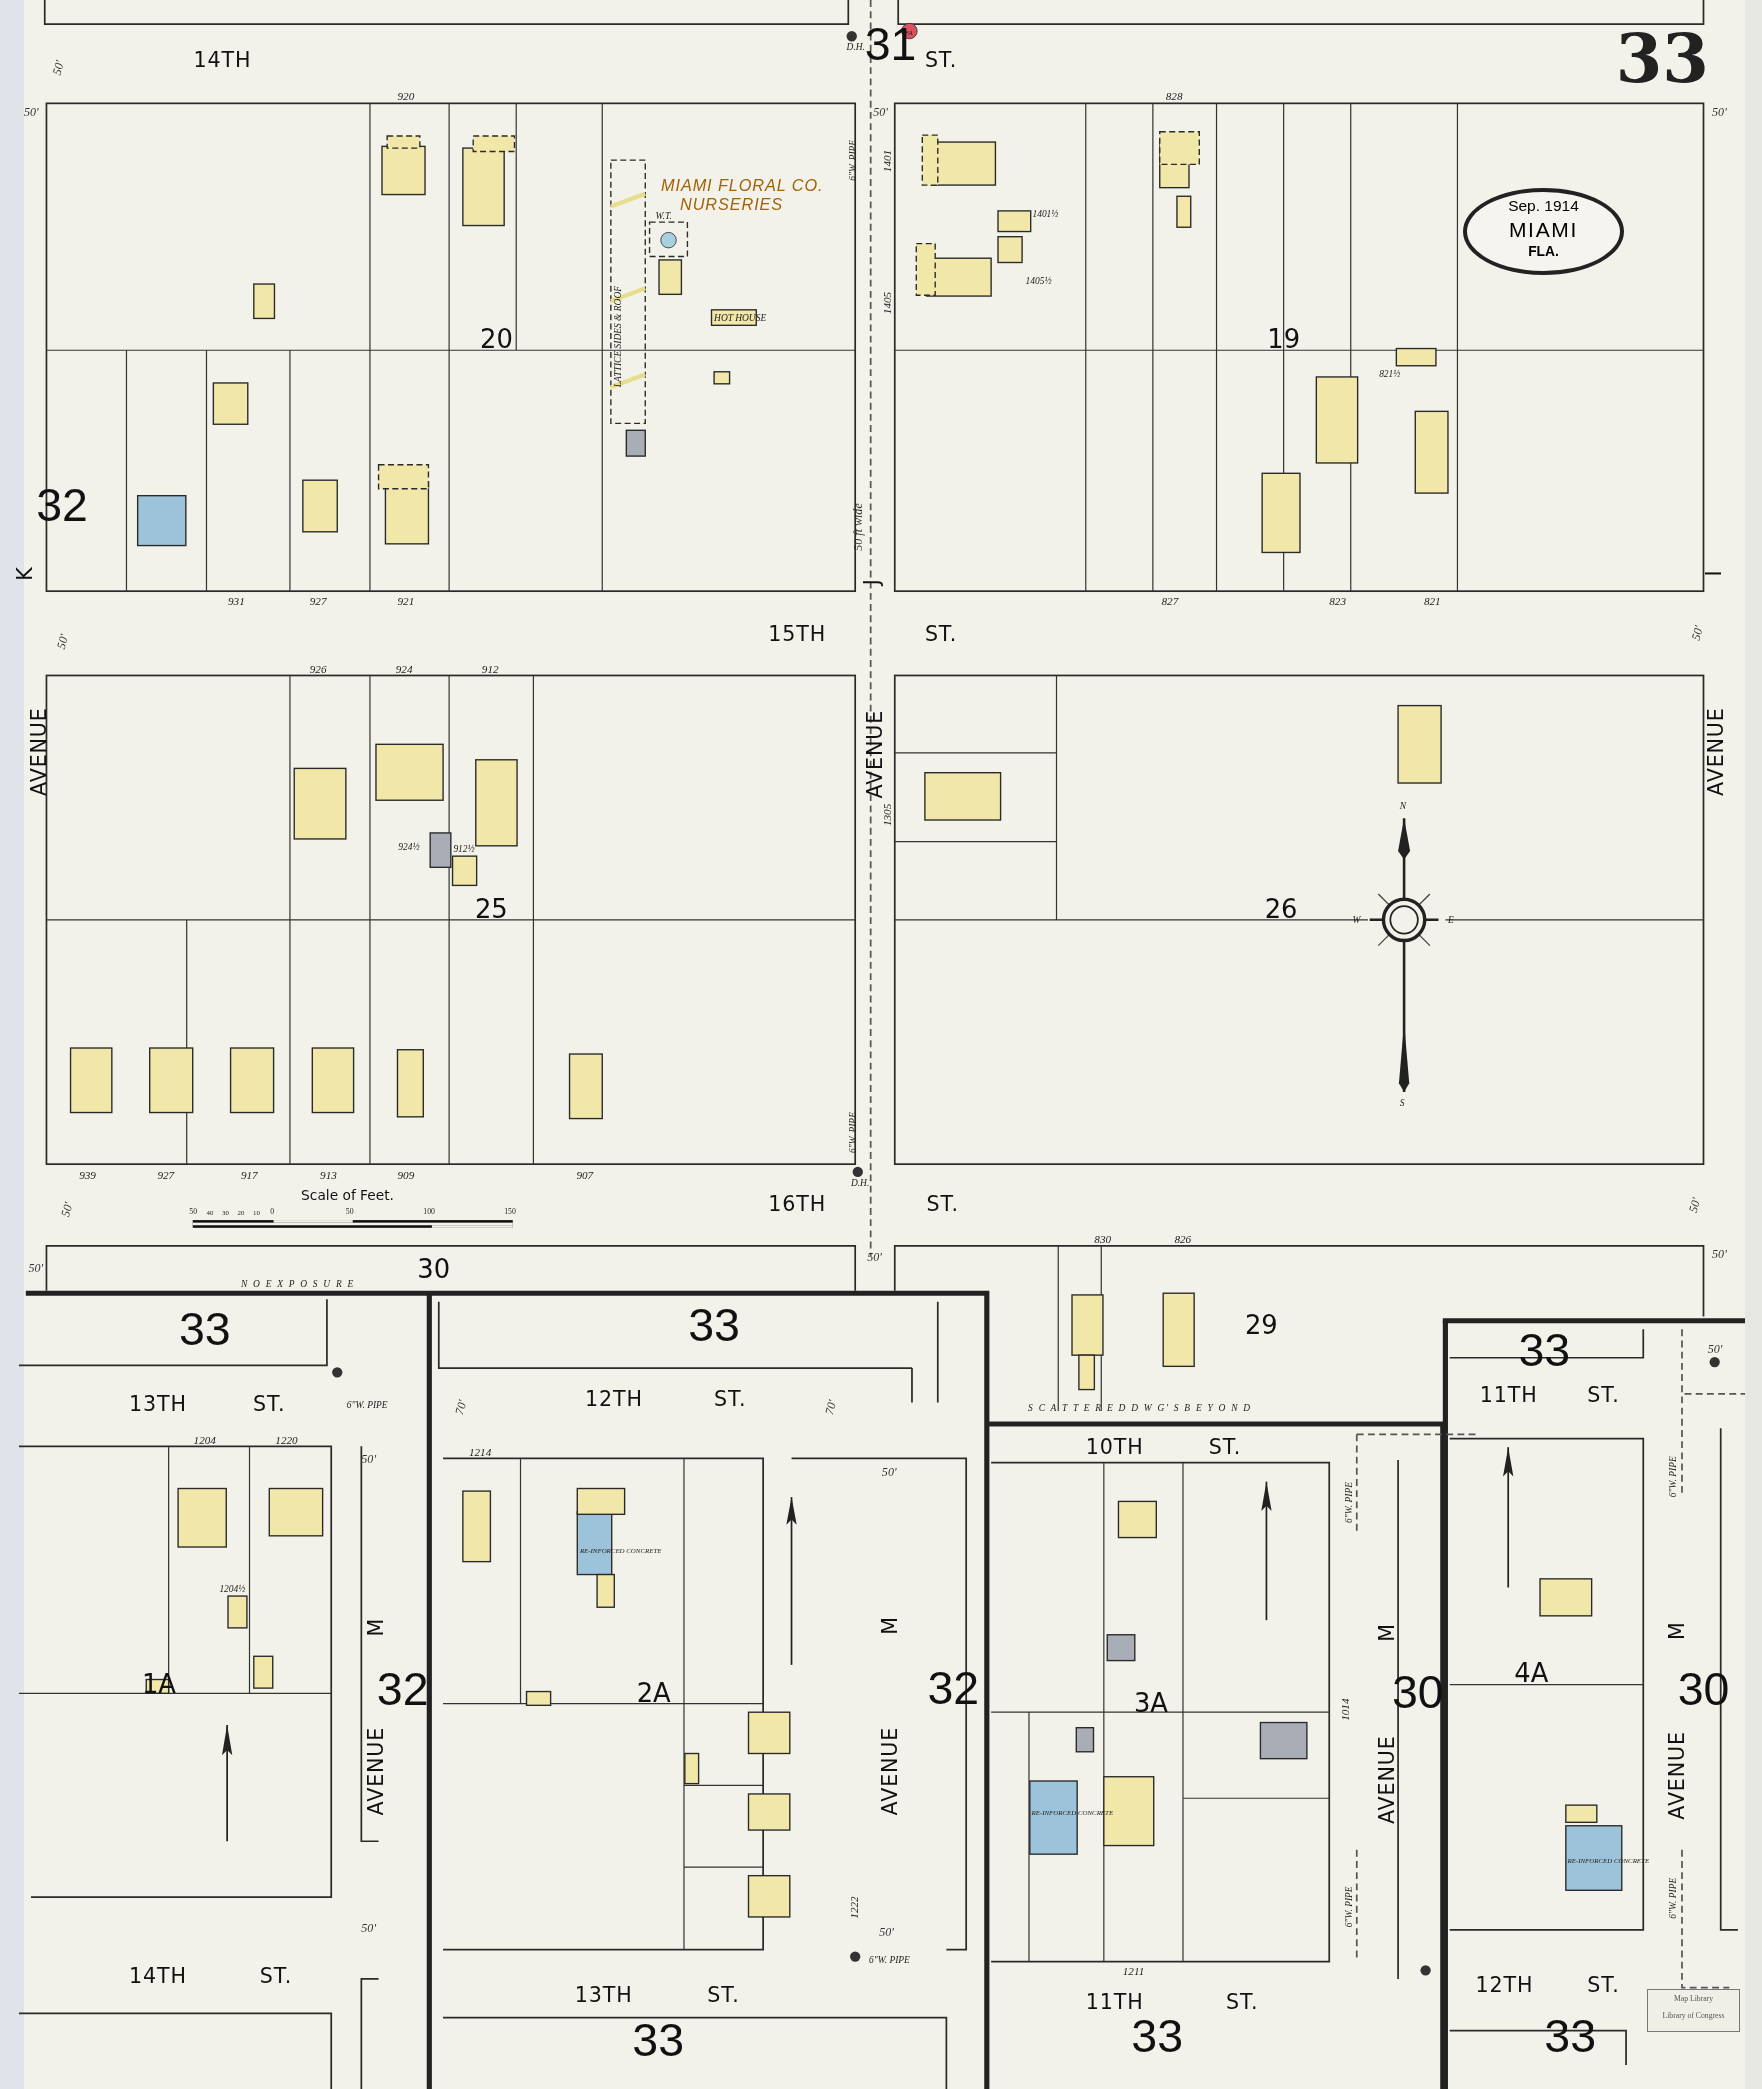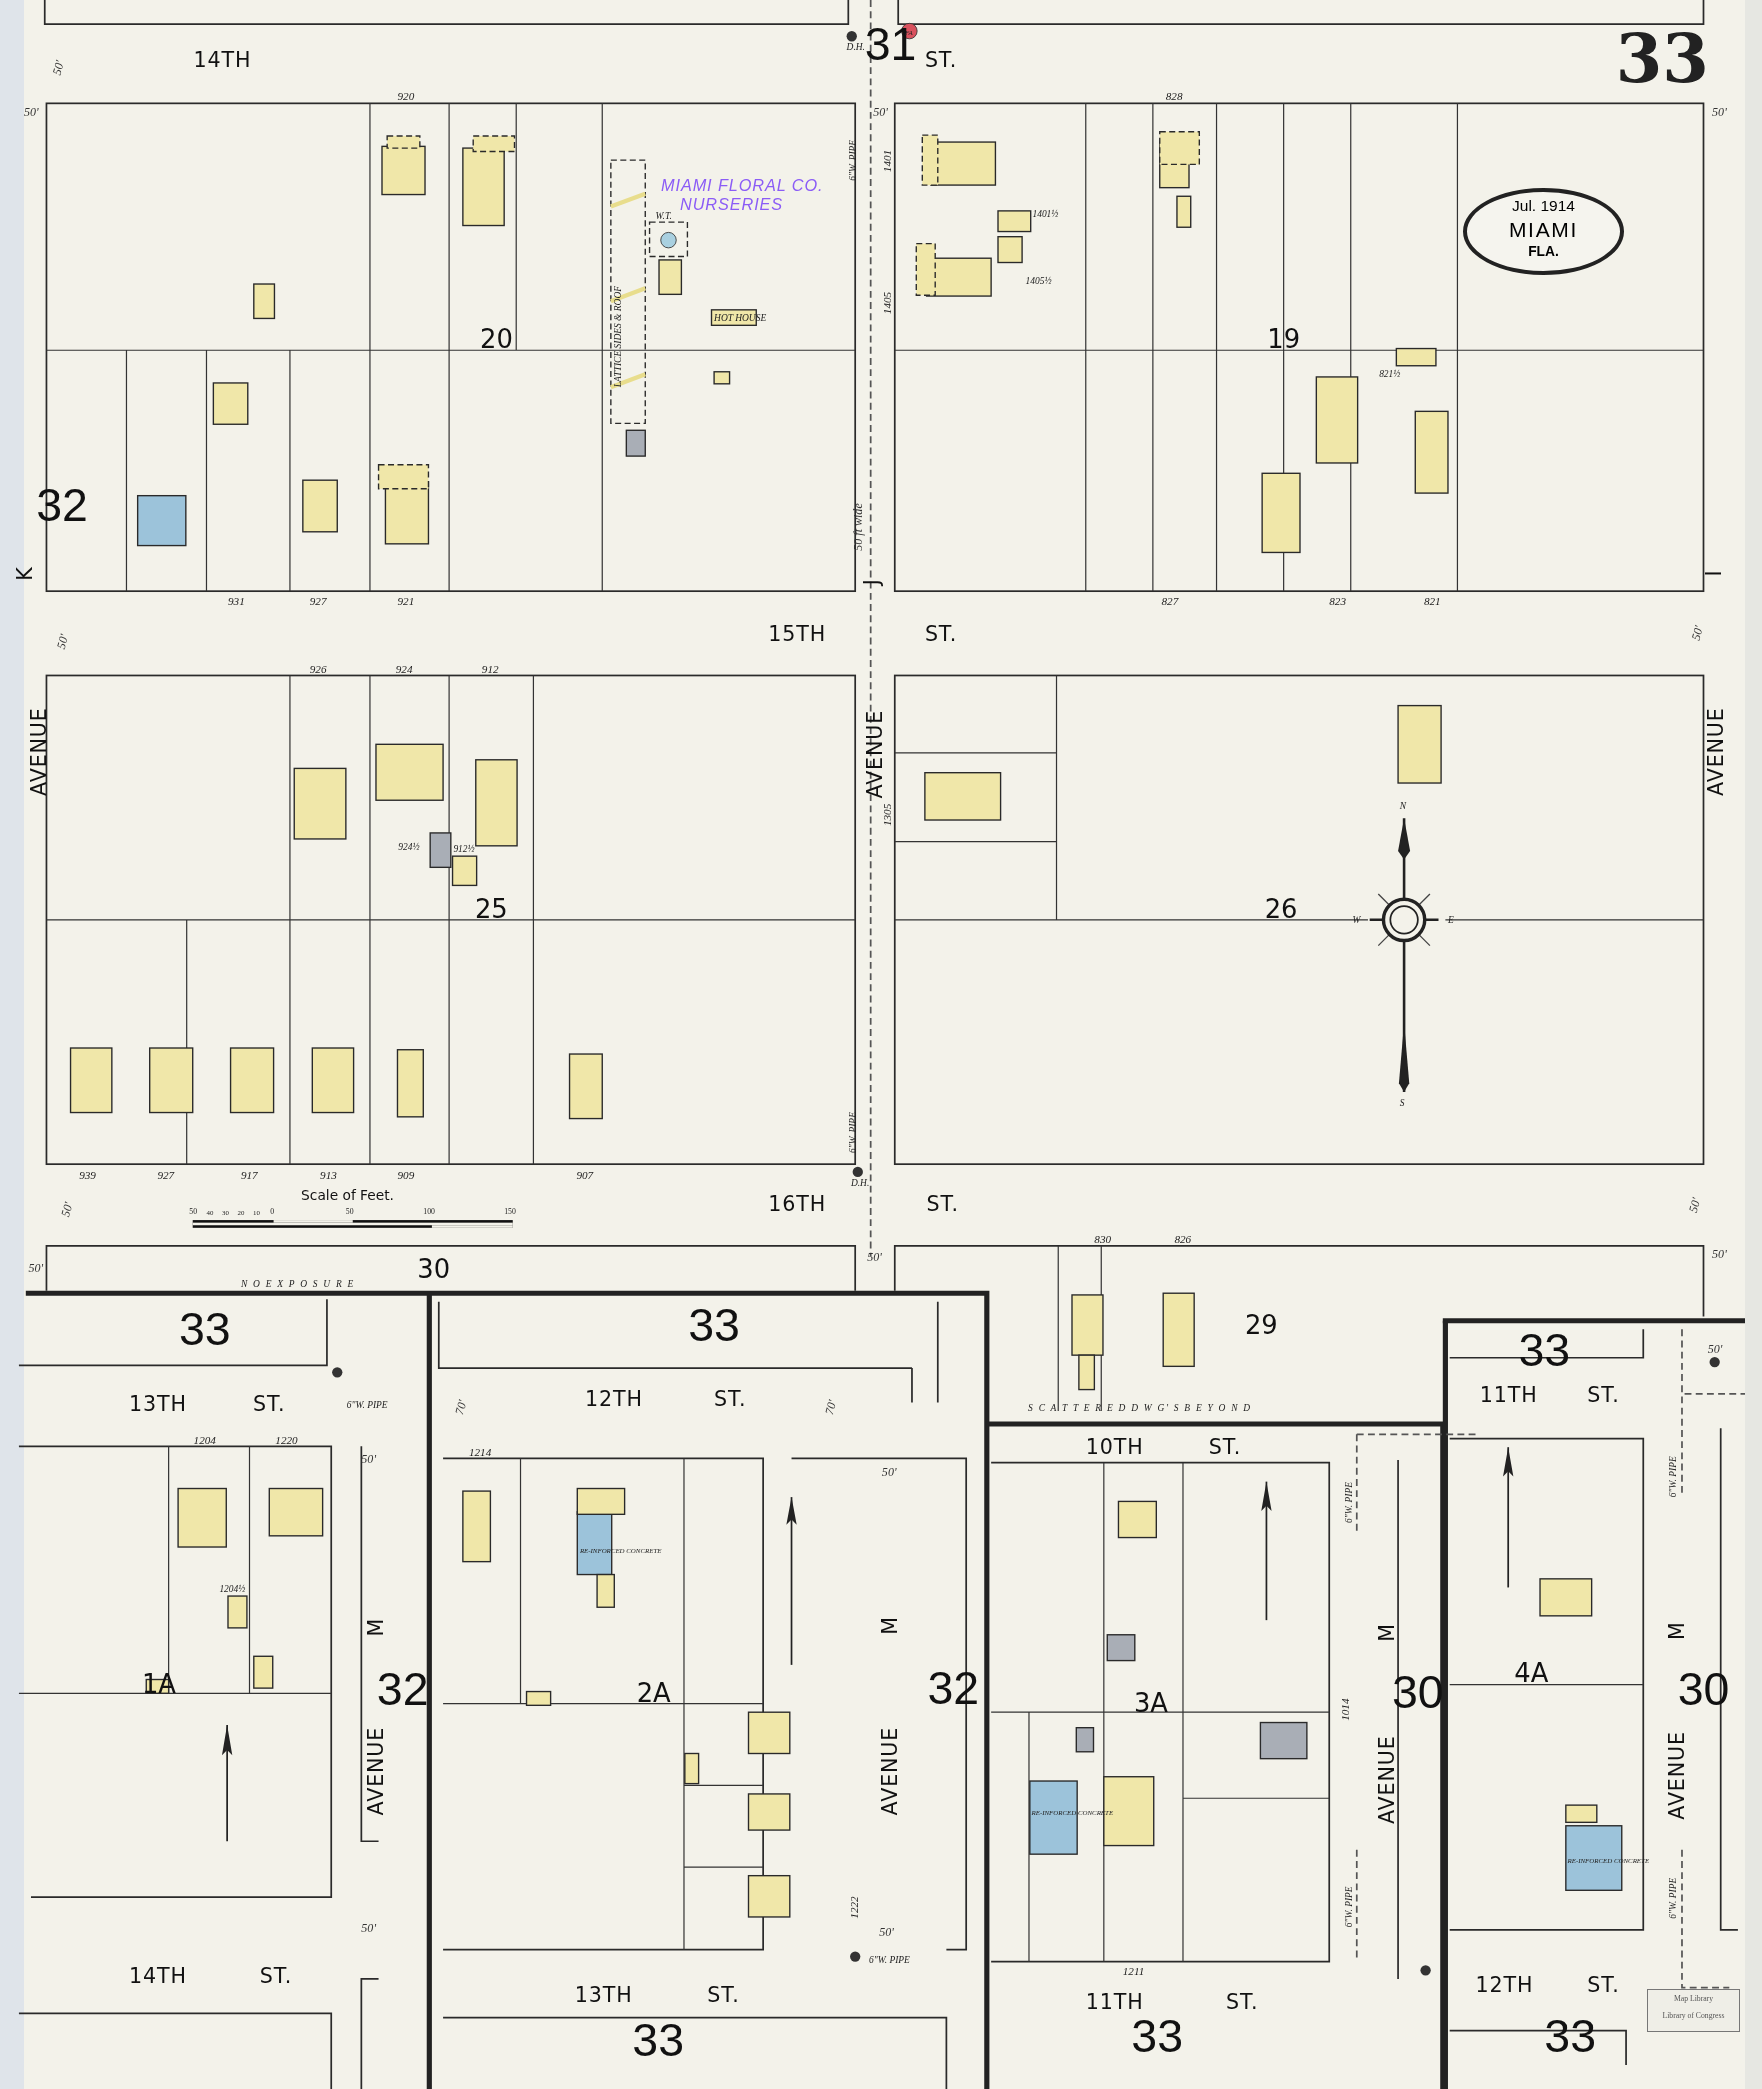--- a/index.html
+++ b/index.html
@@ -15,21 +15,21 @@
   .bld.gray{fill:#a9aeb6;}
   .pipe{stroke:#555;stroke-width:2;stroke-dasharray:8 5;fill:none;}
   .keyline{stroke:#222;stroke-width:6;fill:none;}
   .lbl{fill:#111;font-family:"DejaVu Sans",sans-serif;}
   .st{font-size:24px;letter-spacing:1px;}
   .blkno{font-size:30px;}
   .big{font-size:54px;font-family:"Liberation Sans",sans-serif;fill:#111;}
   .addr{font-size:13px;font-style:italic;fill:#222;font-family:"Liberation Serif",serif;}
   .tiny{font-size:11px;font-style:italic;fill:#222;font-family:"Liberation Serif",serif;}
   .dimen{font-size:14px;font-style:italic;fill:#333;font-family:"Liberation Serif",serif;}
-  .html-label{position:absolute;color:#8b5cf6;white-space:nowrap;}
+  .html-label{position:absolute;color:#a16207;white-space:nowrap;}
   #sheet-number{right:53px;top:19px;font-family:"DejaVu Serif",serif;font-weight:bold;font-size:67px;color:#222;}
   #title-oval{position:absolute;left:1463px;top:188px;width:153px;height:79px;border:4.3px solid #222;border-radius:50%;text-align:center;background:#f5f4ee;}
   #title-oval .date{font-size:15.5px;margin-top:5.2px;}
   #title-oval .city{font-size:21px;line-height:29px;letter-spacing:1.7px;}
   #title-oval .state{font-size:13.8px;font-weight:bold;}
   #stamp{position:absolute;left:1647px;top:1989px;width:91px;height:41px;border:1.7px solid #777;font-family:"Liberation Serif",serif;font-size:7.7px;color:#555;text-align:center;line-height:17px;background:#efeee7;}
   #floral{left:661px;top:176px;font-style:italic;font-size:16.3px;letter-spacing:0.9px;line-height:19px;}
 </style>
 </head>
 <body>
@@ -369,21 +369,21 @@
   <text class="tiny" x="294" y="1412" style="font-style:normal;font-size:8px">10</text>
   <text class="tiny" x="314" y="1411" style="font-style:normal;font-size:9px">0</text>
   <text class="tiny" x="402" y="1411" style="font-style:normal;font-size:9px">50</text>
   <text class="tiny" x="492" y="1411" style="font-style:normal;font-size:9px">100</text>
   <text class="tiny" x="586" y="1411" style="font-style:normal;font-size:9px">150</text>
 </svg>
 
 <div id="sheet-number" class="html-label">33</div>
 
 <div id="title-oval">
-  <div class="date">Jul. 1914</div>
+  <div class="date">Sep. 1914</div>
   <div class="city">MIAMI</div>
   <div class="state">FLA.</div>
 </div>
 
 <div id="floral" class="html-label">
   <div>MIAMI FLORAL CO.</div>
   <div style="padding-left:19px">NURSERIES</div>
 </div>
 
 <div id="stamp">

